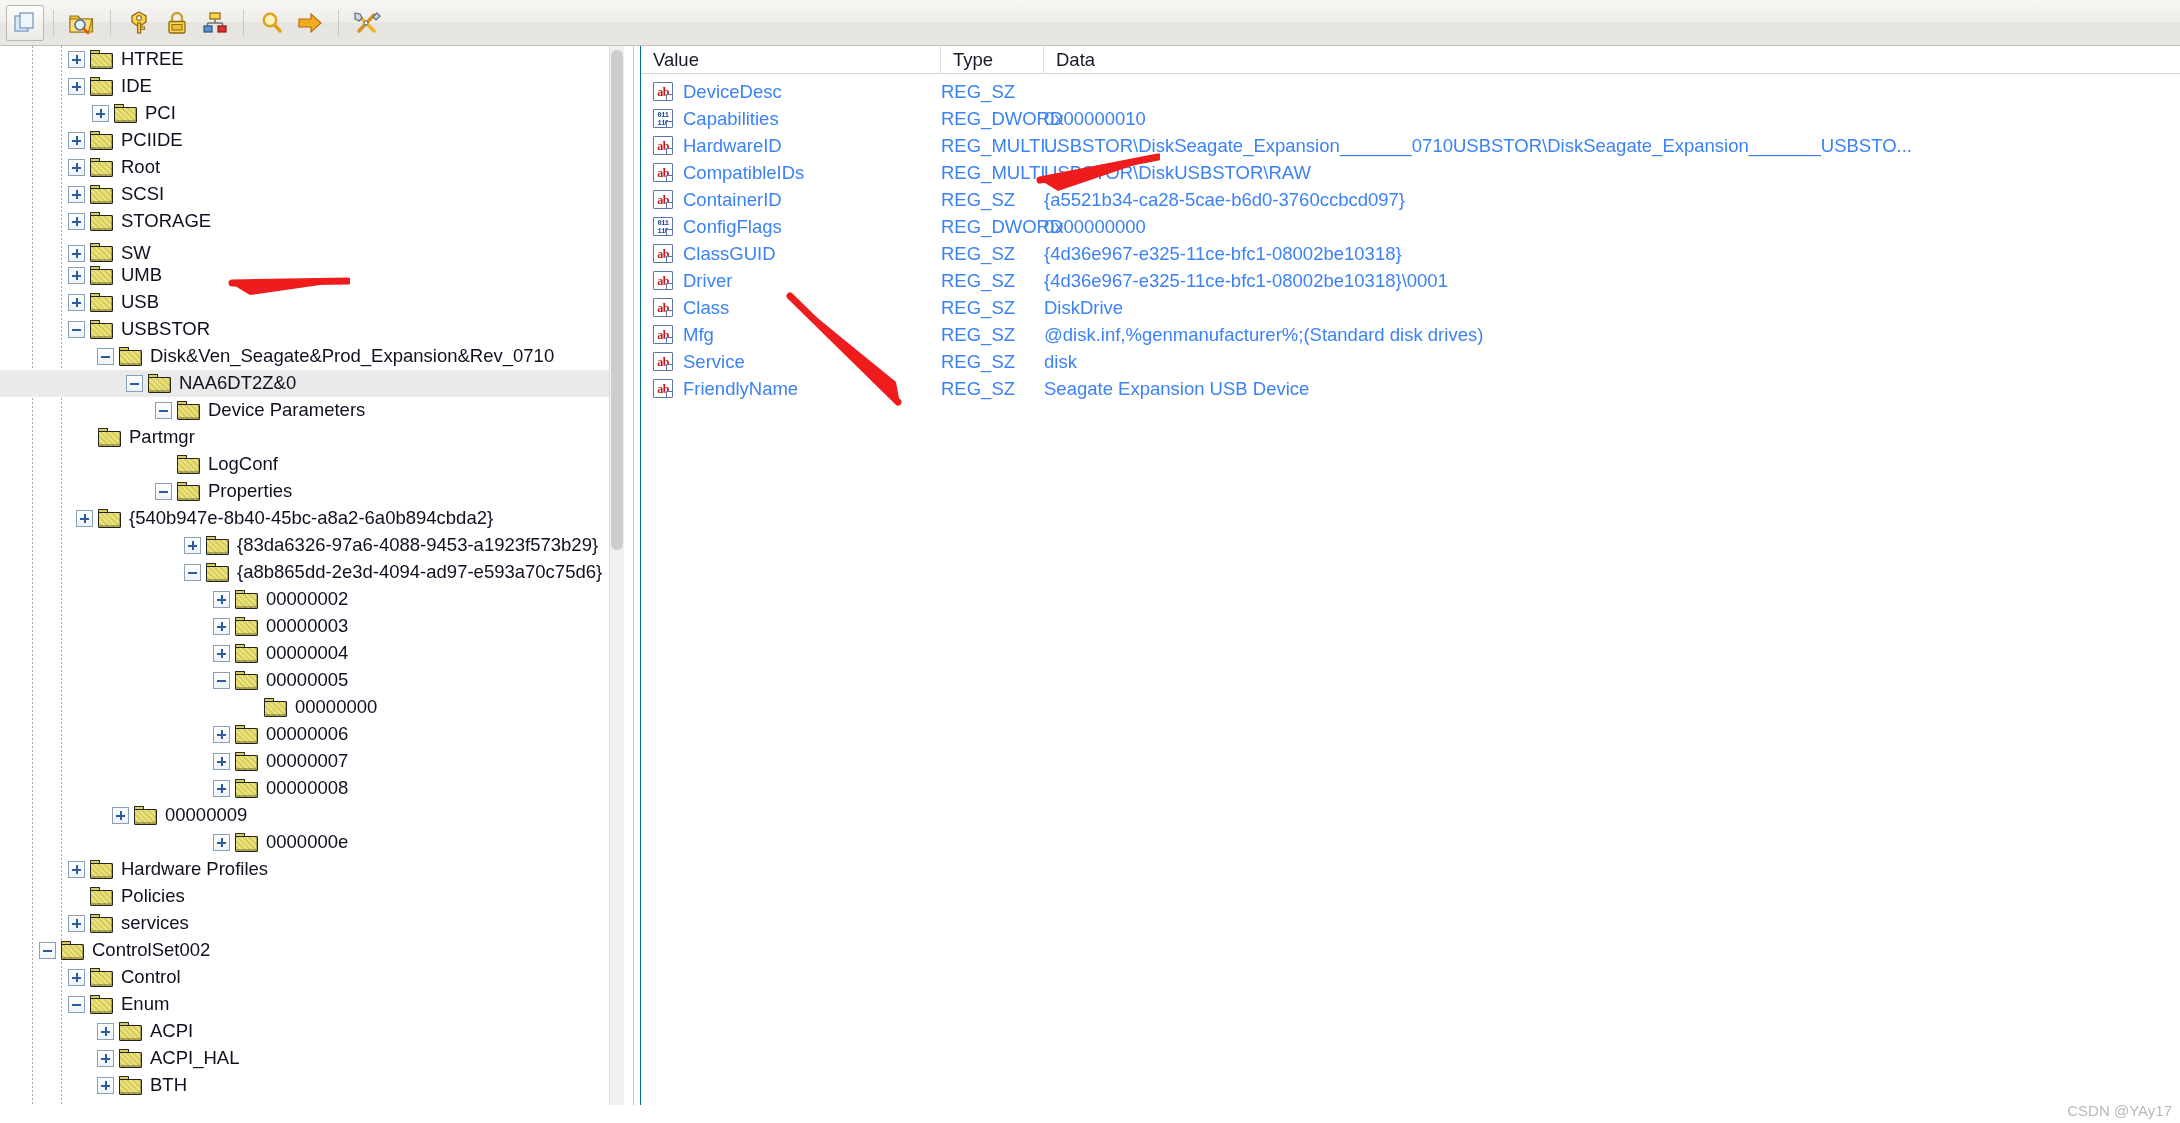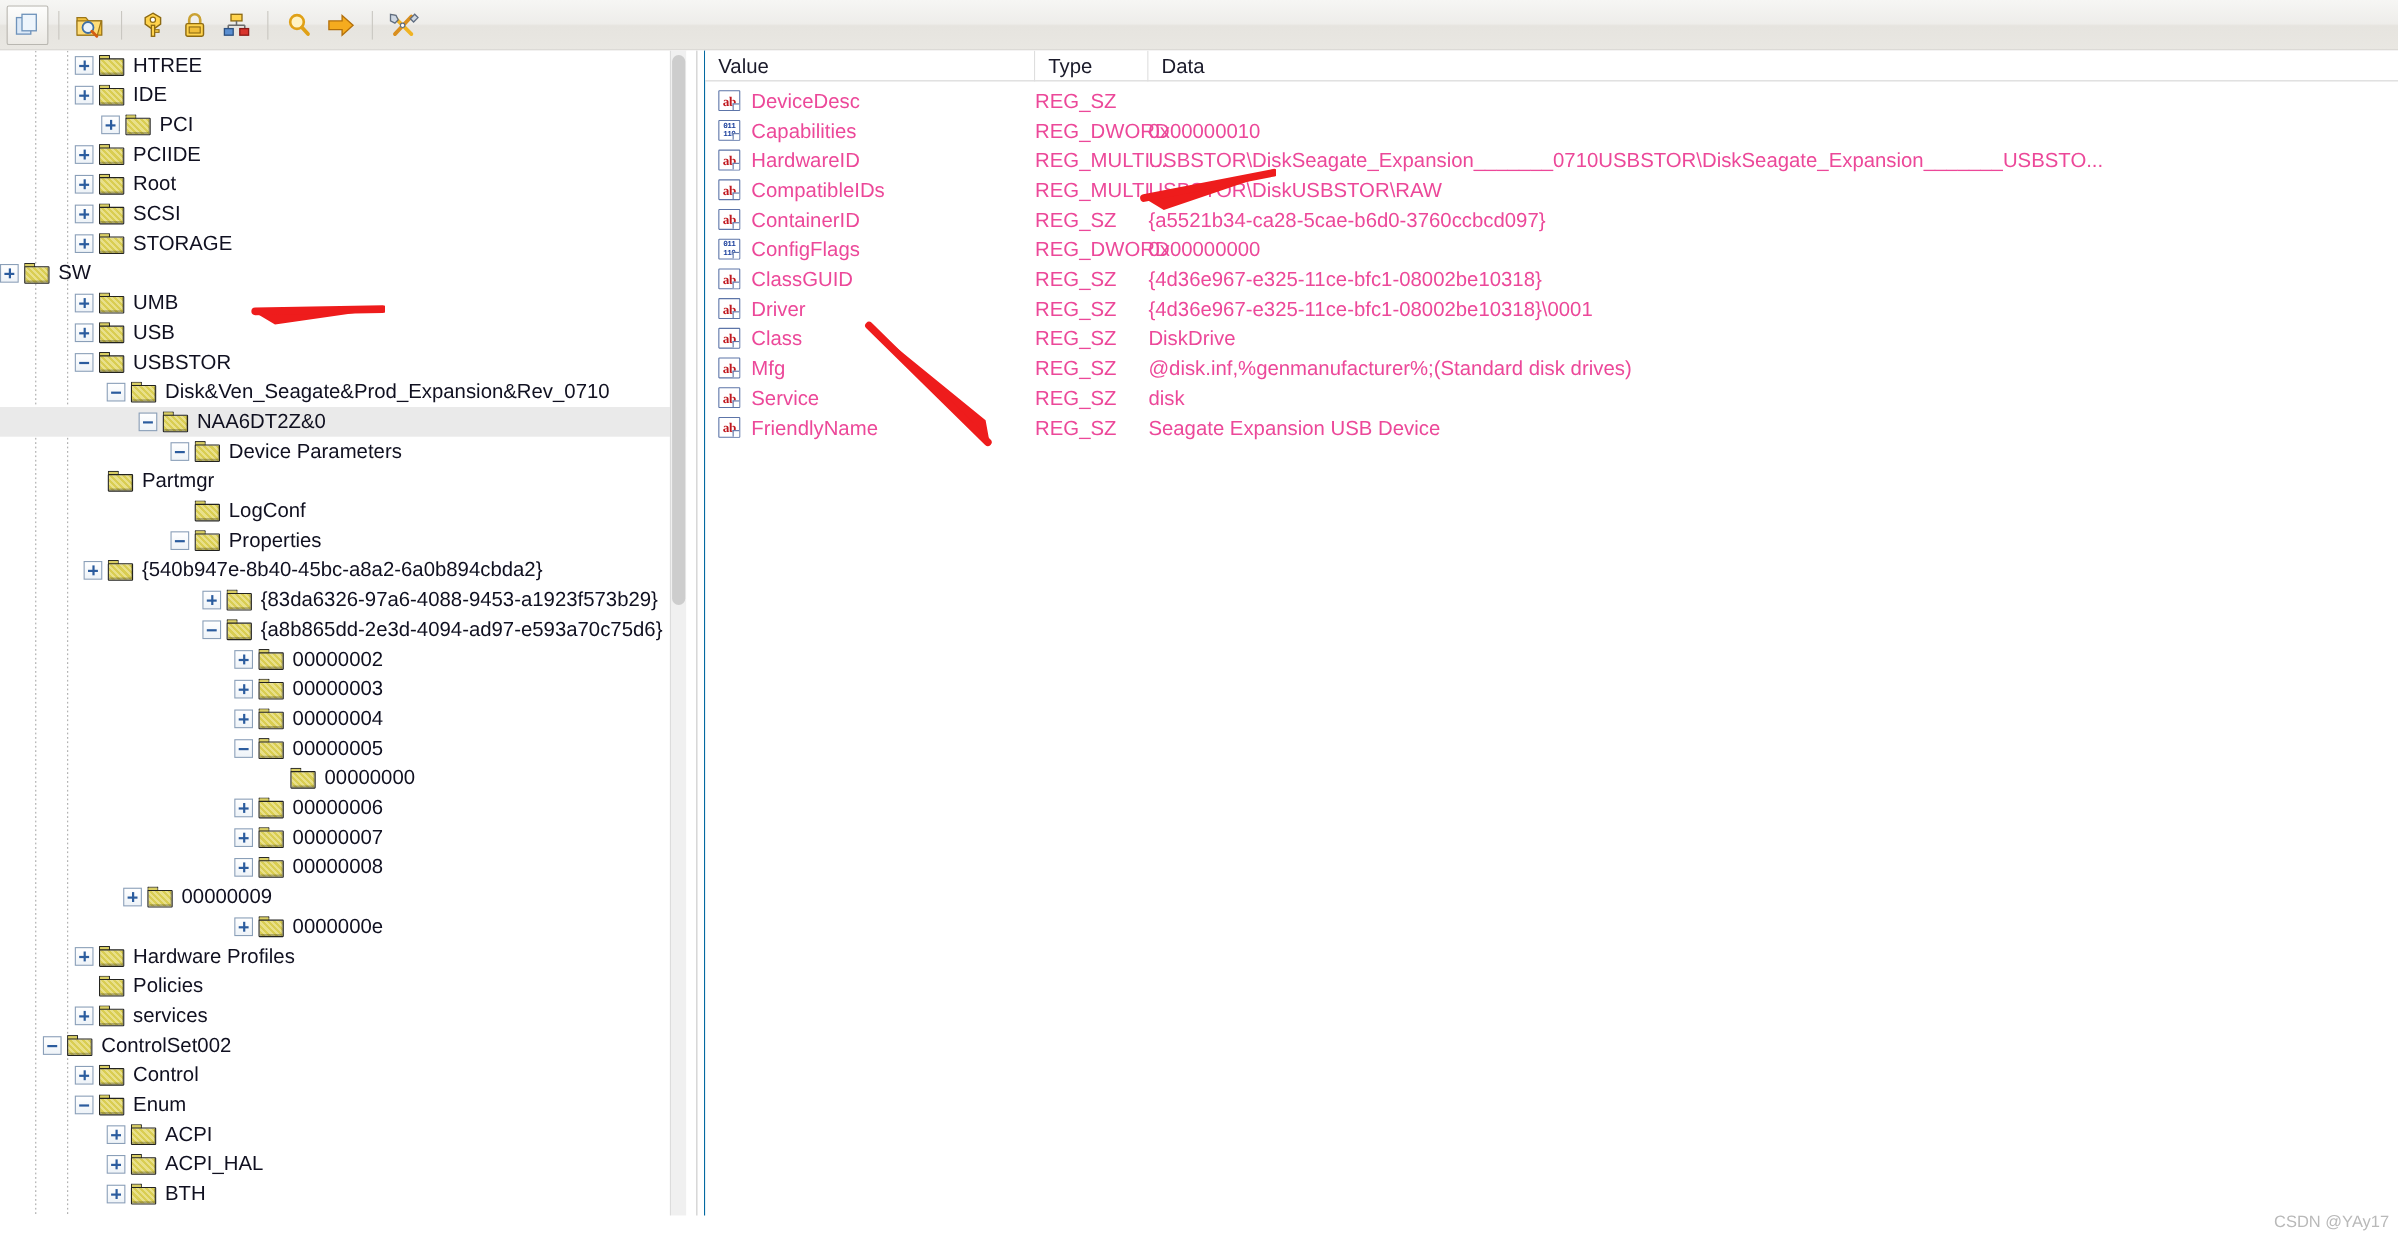--- a/index.html
+++ b/index.html
@@ -179,21 +179,21 @@
     padding-left: 12px;
     border-right: 1px solid #dedede;
   }
   .hcell.tail { border-right: none; flex: 1; }
 
   .lrow {
     position: relative;
     height: 27px;
     display: flex; align-items: center;
     font-size: 18.5px;
-    color: #ec4899;
+    color: #3b82f6;
     white-space: nowrap;
   }
   .c-val { width: 300px; display:flex; align-items:center; padding-left: 12px; }
   .c-type { width: 103px; }
   .c-data { flex: 1; }
 
   
   .regicon {
     width: 20px; height: 19px;
     flex: 0 0 20px;
@@ -391,21 +391,21 @@
             <span class="tlabel">SCSI</span>
           </div>
           <div class="tnode" style="padding-left: 68px;">
             <span class="toggle plus"></span>
             <span class="folder">
               <span class="tab"></span>
               <span class="body"></span>
             </span>
             <span class="tlabel">STORAGE</span>
           </div>
-          <div class="tnode" style="">
+          <div class="tnode" style="padding-left: 68px; align-items: flex-end;">
             <span class="toggle plus"></span>
             <span class="folder">
               <span class="tab"></span>
               <span class="body"></span>
             </span>
             <span class="tlabel">SW</span>
           </div>
           <div class="tnode" style="padding-left: 68px;">
             <span class="toggle plus"></span>
             <span class="folder">

